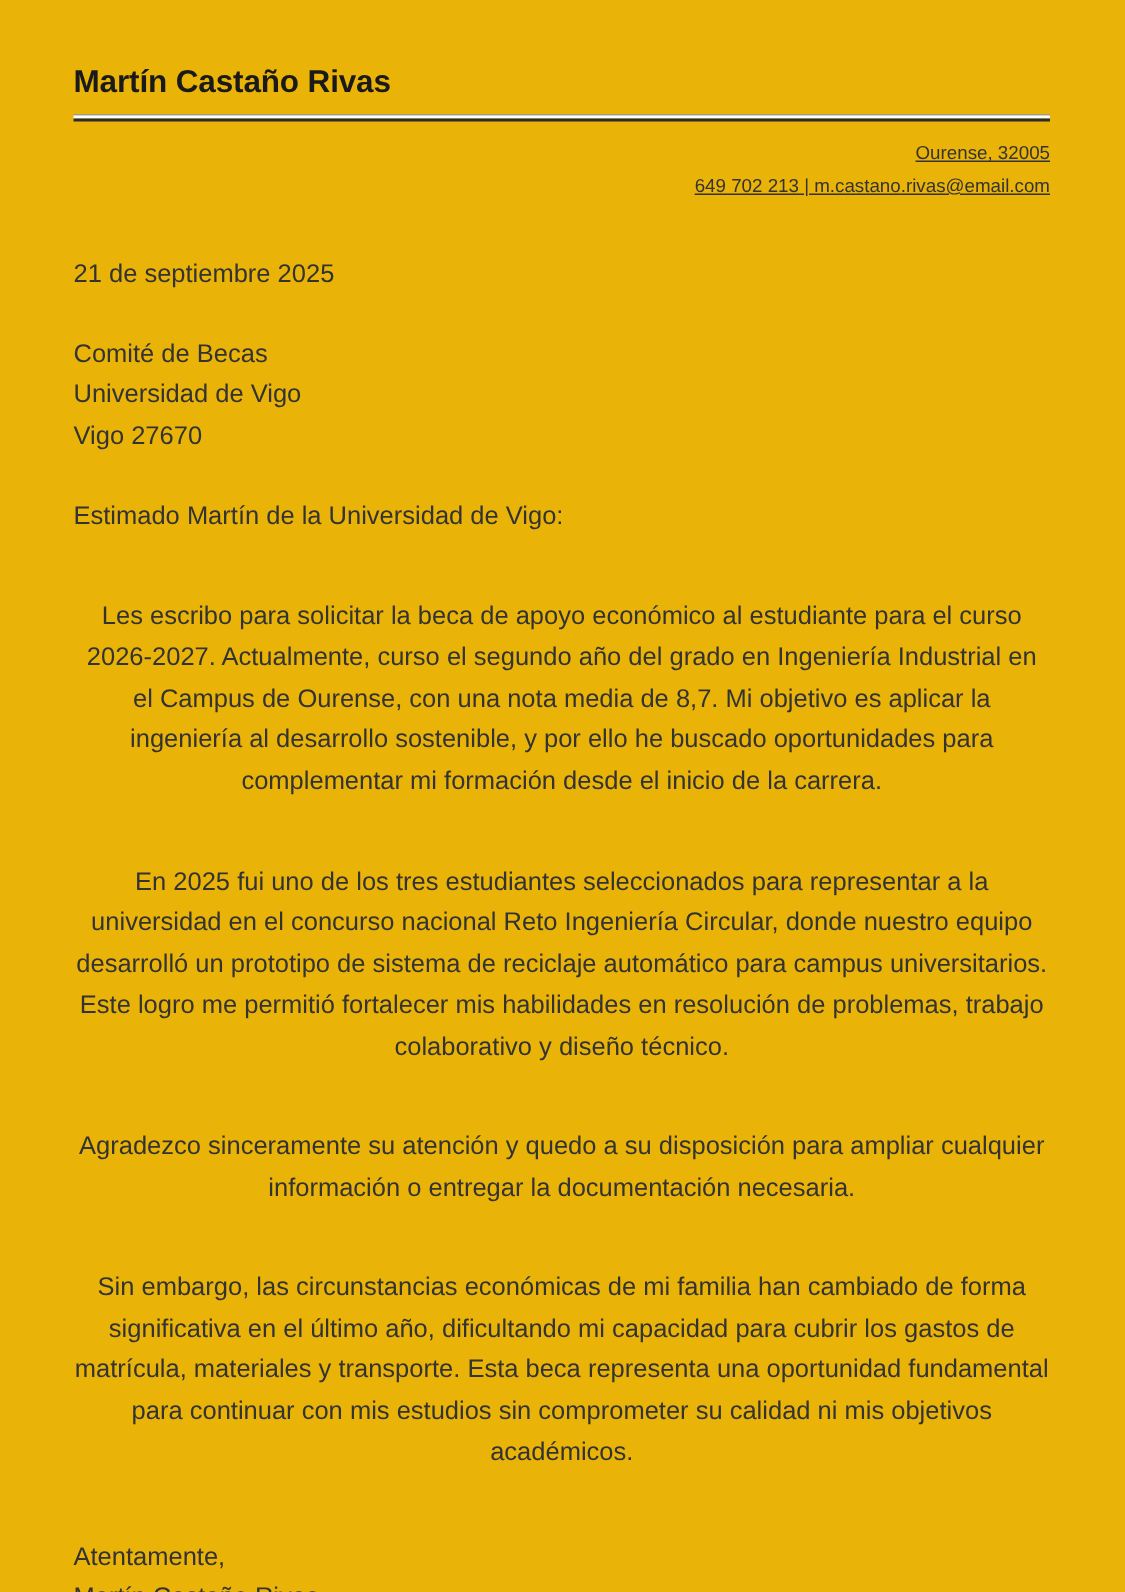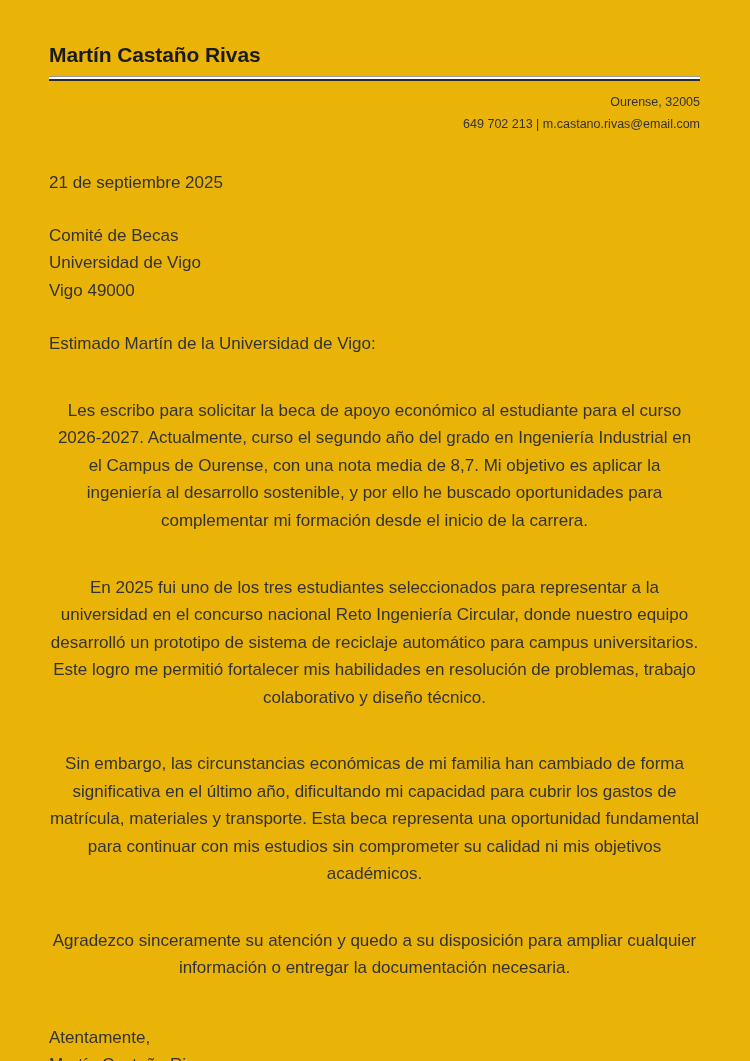--- a/index.html
+++ b/index.html
@@ -70,20 +70,21 @@
     width: 651px;
     padding-top: 11px;
     font-size: 12.5px;
     line-height: 1.72;
     color: #333333;
   }
 
   .contact-line {
     display: block;
     white-space: nowrap;
+    text-decoration: underline;
   }
 
   
   .letter-body {
     width: 651px;
     font-size: 17px;
     line-height: 1.62;
     color: #333333;
   }
 
@@ -138,32 +139,32 @@
 
   </div>
 
   <div class="letter-body">
 
     <div class="date-line">21 de septiembre 2025</div>
 
     <div class="recipient-block">
       <span class="recipient-line">Comité de Becas</span>
       <span class="recipient-line">Universidad de Vigo</span>
-      <span class="recipient-line">Vigo 49000</span>
+      <span class="recipient-line">Vigo 27670</span>
     </div>
 
     <div class="salutation">Estimado Martín de la Universidad de Vigo:</div>
 
     <p class="paragraph">Les escribo para solicitar la beca de apoyo económico al estudiante para el curso 2026-2027. Actualmente, curso el segundo año del grado en Ingeniería Industrial en el Campus de Ourense, con una nota media de 8,7. Mi objetivo es aplicar la ingeniería al desarrollo sostenible, y por ello he buscado oportunidades para complementar mi formación desde el inicio de la carrera.</p>
 
     <p class="paragraph">En 2025 fui uno de los tres estudiantes seleccionados para representar a la universidad en el concurso nacional Reto Ingeniería Circular, donde nuestro equipo desarrolló un prototipo de sistema de reciclaje automático para campus universitarios. Este logro me permitió fortalecer mis habilidades en resolución de problemas, trabajo colaborativo y diseño técnico.</p>
 
+    <p class="paragraph">Agradezco sinceramente su atención y quedo a su disposición para ampliar cualquier información o entregar la documentación necesaria.</p>
+
     <p class="paragraph">Sin embargo, las circunstancias económicas de mi familia han cambiado de forma significativa en el último año, dificultando mi capacidad para cubrir los gastos de matrícula, materiales y transporte. Esta beca representa una oportunidad fundamental para continuar con mis estudios sin comprometer su calidad ni mis objetivos académicos.</p>
-
-    <p class="paragraph">Agradezco sinceramente su atención y quedo a su disposición para ampliar cualquier información o entregar la documentación necesaria.</p>
 
     <div class="closing-block">
       <span class="closing-line">Atentamente,</span>
       <span class="closing-line">Martín Castaño Rivas</span>
     </div>
 
   </div>
 
 </div>
 

